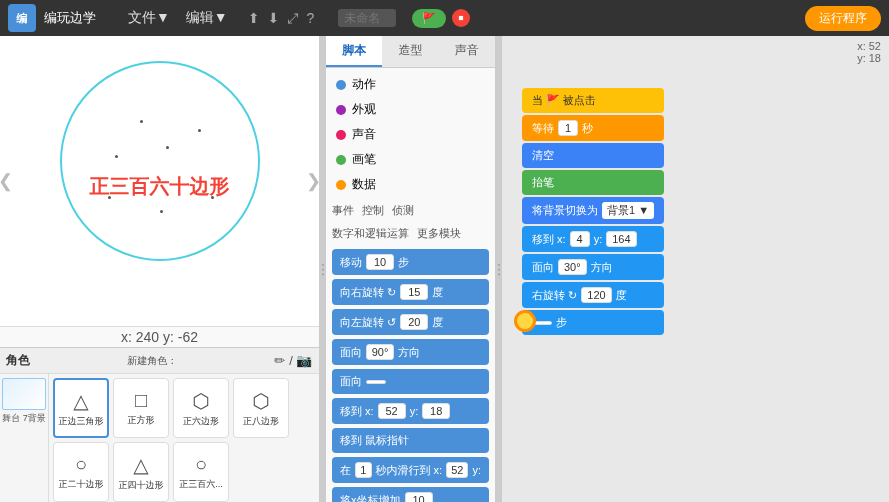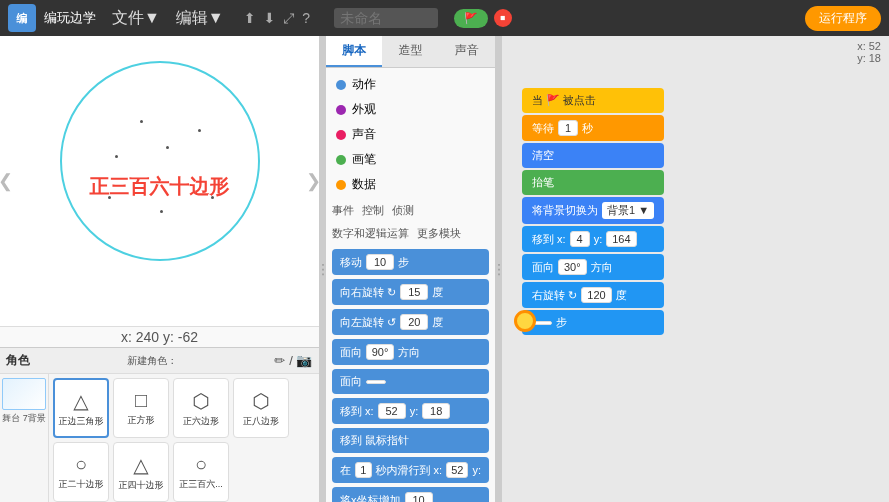--- a/index.html
+++ b/index.html
@@ -17,26 +17,26 @@
       position: relative;
     }
     #topbar .logo {
       width: 28px; height: 28px;
       background: #4a90d9;
       border-radius: 4px;
       display: flex; align-items: center; justify-content: center;
       font-size: 11px; color: #fff; font-weight: bold;
     }
     #topbar .brand { font-size: 13px; color: #fff; font-weight: 500; }
-    #topbar .menu-items { display: flex; gap: 16px; font-size: 16px; color: #ddd; margin-left: 8px; }
+    #topbar .menu-items { display: flex; gap: 16px; font-size: 14px; color: #ddd; margin-left: 24px; }
     #topbar .menu-item { cursor: pointer; }
     #topbar .title-input {
       background: #555; border: none; color: #fff;
-      font-size: 14px; padding: 2px 6px; border-radius: 3px;
-      width: 104px; margin-left: 16px;
+      font-size: 12px; padding: 2px 6px; border-radius: 3px;
+      width: 58px; margin-left: 16px;
     }
     #topbar .controls { display: flex; align-items: center; gap: 6px; margin-left: 8px; }
     #topbar .btn-green {
       background: #4caf50; border: none; color: #fff; border-radius: 12px;
       padding: 3px 10px; cursor: pointer; font-size: 11px;
     }
     #topbar .btn-red {
       background: #f44336; border: none; color: #fff; border-radius: 50%;
       width: 18px; height: 18px; cursor: pointer; font-size: 10px;
     }

